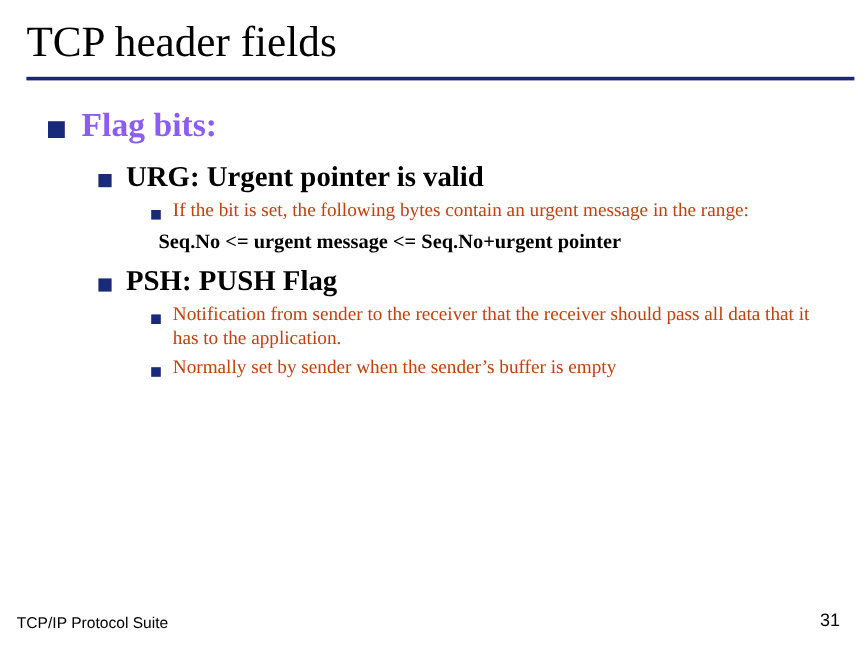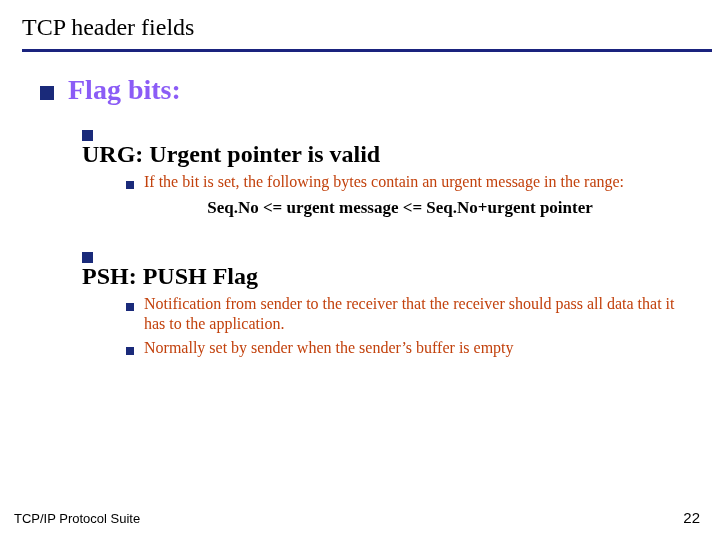--- a/index.html
+++ b/index.html
@@ -9,21 +9,21 @@
     background: #fff;
     font-family: "Times New Roman", Times, serif;
     color: #000;
     position: relative;
     overflow: hidden;
   }
   .slide {
     padding: 14px 22px 0 22px;
   }
   .title {
-    font-size: 24px;
+    font-size: 36px;
     font-weight: normal;
     margin-bottom: 8px;
   }
   .rule {
     height: 3px;
     background: #1a237e;
     width: 690px;
     margin: 0 auto 22px auto;
   }
   .bullet-row {
@@ -37,27 +37,27 @@
     flex-shrink: 0;
   }
   .sq-lg { width: 14px; height: 14px; margin-right: 14px; margin-top: 12px; }
   .sq-md { width: 11px; height: 11px; margin-right: 12px; margin-top: 10px; }
   .sq-sm { width: 8px; height: 8px; margin-right: 10px; margin-top: 9px; }
   .txt { flex: 1; }
   .lvl1 { font-size: 28px; font-weight: bold; color: #8b5cf6; }
   .lvl2 { font-size: 24px; font-weight: bold; color: #000; }
   .lvl3 { font-size: 16px; font-weight: normal; color: #c2410c; line-height: 1.25; }
   .lvl1-block { margin-left: 18px; margin-bottom: 14px; }
-  .lvl2-block { margin-left: 60px; margin-bottom: 4px; flex-direction: column; }
+  .lvl2-block { margin-left: 60px; margin-bottom: 4px; }
   .lvl3-block { margin-left: 104px; margin-bottom: 4px; }
   .centered-bold {
     font-size: 17px;
     font-weight: bold;
-    text-align: center;
-    margin: 6px 30px 24px 110px;
+    text-align: left;
+    margin: 6px 30px 10px 110px;
   }
   .footer-left {
     position: absolute;
     left: 14px;
     bottom: 14px;
     font-size: 13px;
     font-family: Arial, sans-serif;
   }
   .footer-right {
     position: absolute;
@@ -102,13 +102,13 @@
     <span class="txt lvl3">Notification from sender to the receiver that the receiver should pass all data that it has to the application.</span>
   </div>
 
   <div class="bullet-row lvl3-block">
     <span class="sq sq-sm"></span>
     <span class="txt lvl3">Normally set by sender when the sender’s buffer is empty</span>
   </div>
 </div>
 
 <div class="footer-left">TCP/IP Protocol Suite</div>
-<div class="footer-right">22</div>
+<div class="footer-right">31</div>
 
 </body></html>

